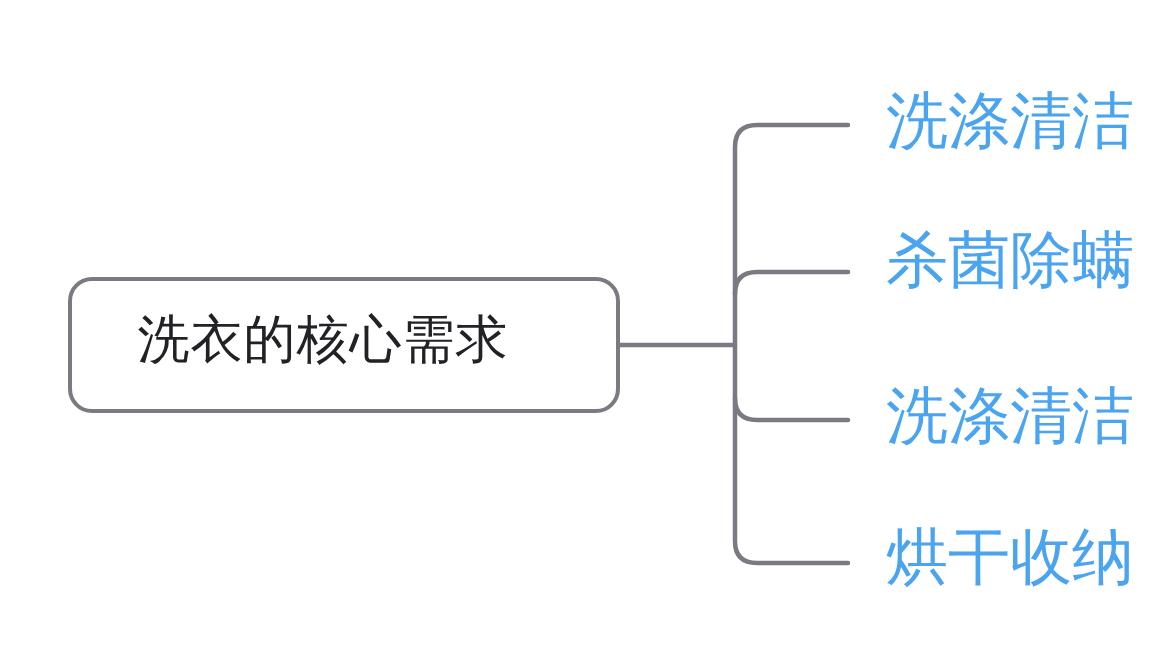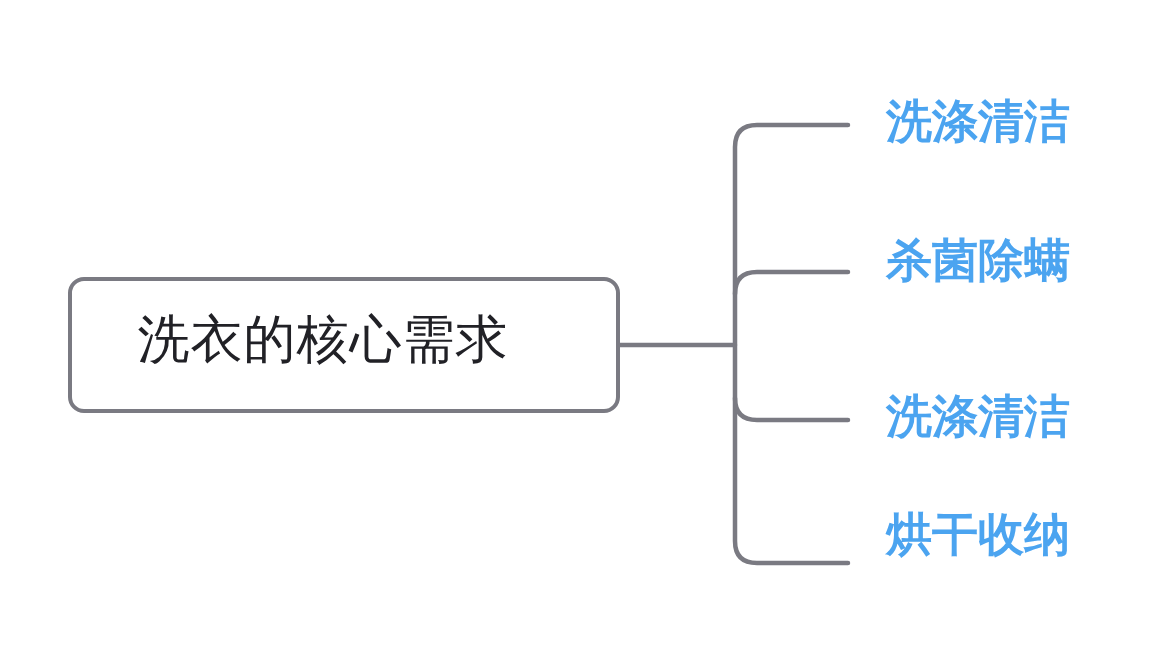--- a/index.html
+++ b/index.html
@@ -31,48 +31,48 @@
   }
   .root-node {
     position: absolute;
     left: 68px;
     top: 277px;
     width: 552px;
     height: 136px;
     box-sizing: border-box;
     background: var(--node-fill, #ffffff);
     border: 4.5px solid var(--root-border-color, #7a7a82);
-    border-radius: 16px;
+    border-radius: 24px;
     display: flex;
     align-items: center;
     justify-content: center;
     padding-right: 42px;
     padding-bottom: 10px;
   }
   .root-label {
     font-size: 52px;
     font-weight: 400;
     color: var(--root-text-color, #212126);
     white-space: nowrap;
     letter-spacing: 1px;
   }
   .branch-label {
     position: absolute;
     left: 886px;
     height: 56px;
     line-height: 56px;
-    font-size: 46px;
-    font-weight: 700;
+    font-size: 62px;
+    font-weight: 400;
     color: var(--branch-text-color, #4ba4f0);
     white-space: nowrap;
   }
   .branch-label.b1 { top: 93px; }
   .branch-label.b2 { top: 232px; }
   .branch-label.b3 { top: 388px; }
-  .branch-label.b4 { top: 506px; }
+  .branch-label.b4 { top: 529px; }
 </style>
 </head>
 <body>
 
 <div class="canvas">
 
   <svg class="links" viewBox="0 0 1155 659" xmlns="http://www.w3.org/2000/svg">
     <path d="M 620 345 H 735"></path>
     <path d="M 848 125 H 757 Q 735 125 735 147 V 541 Q 735 563 757 563 H 848"></path>
     <path d="M 735 294 Q 735 272 757 272 H 848"></path>

